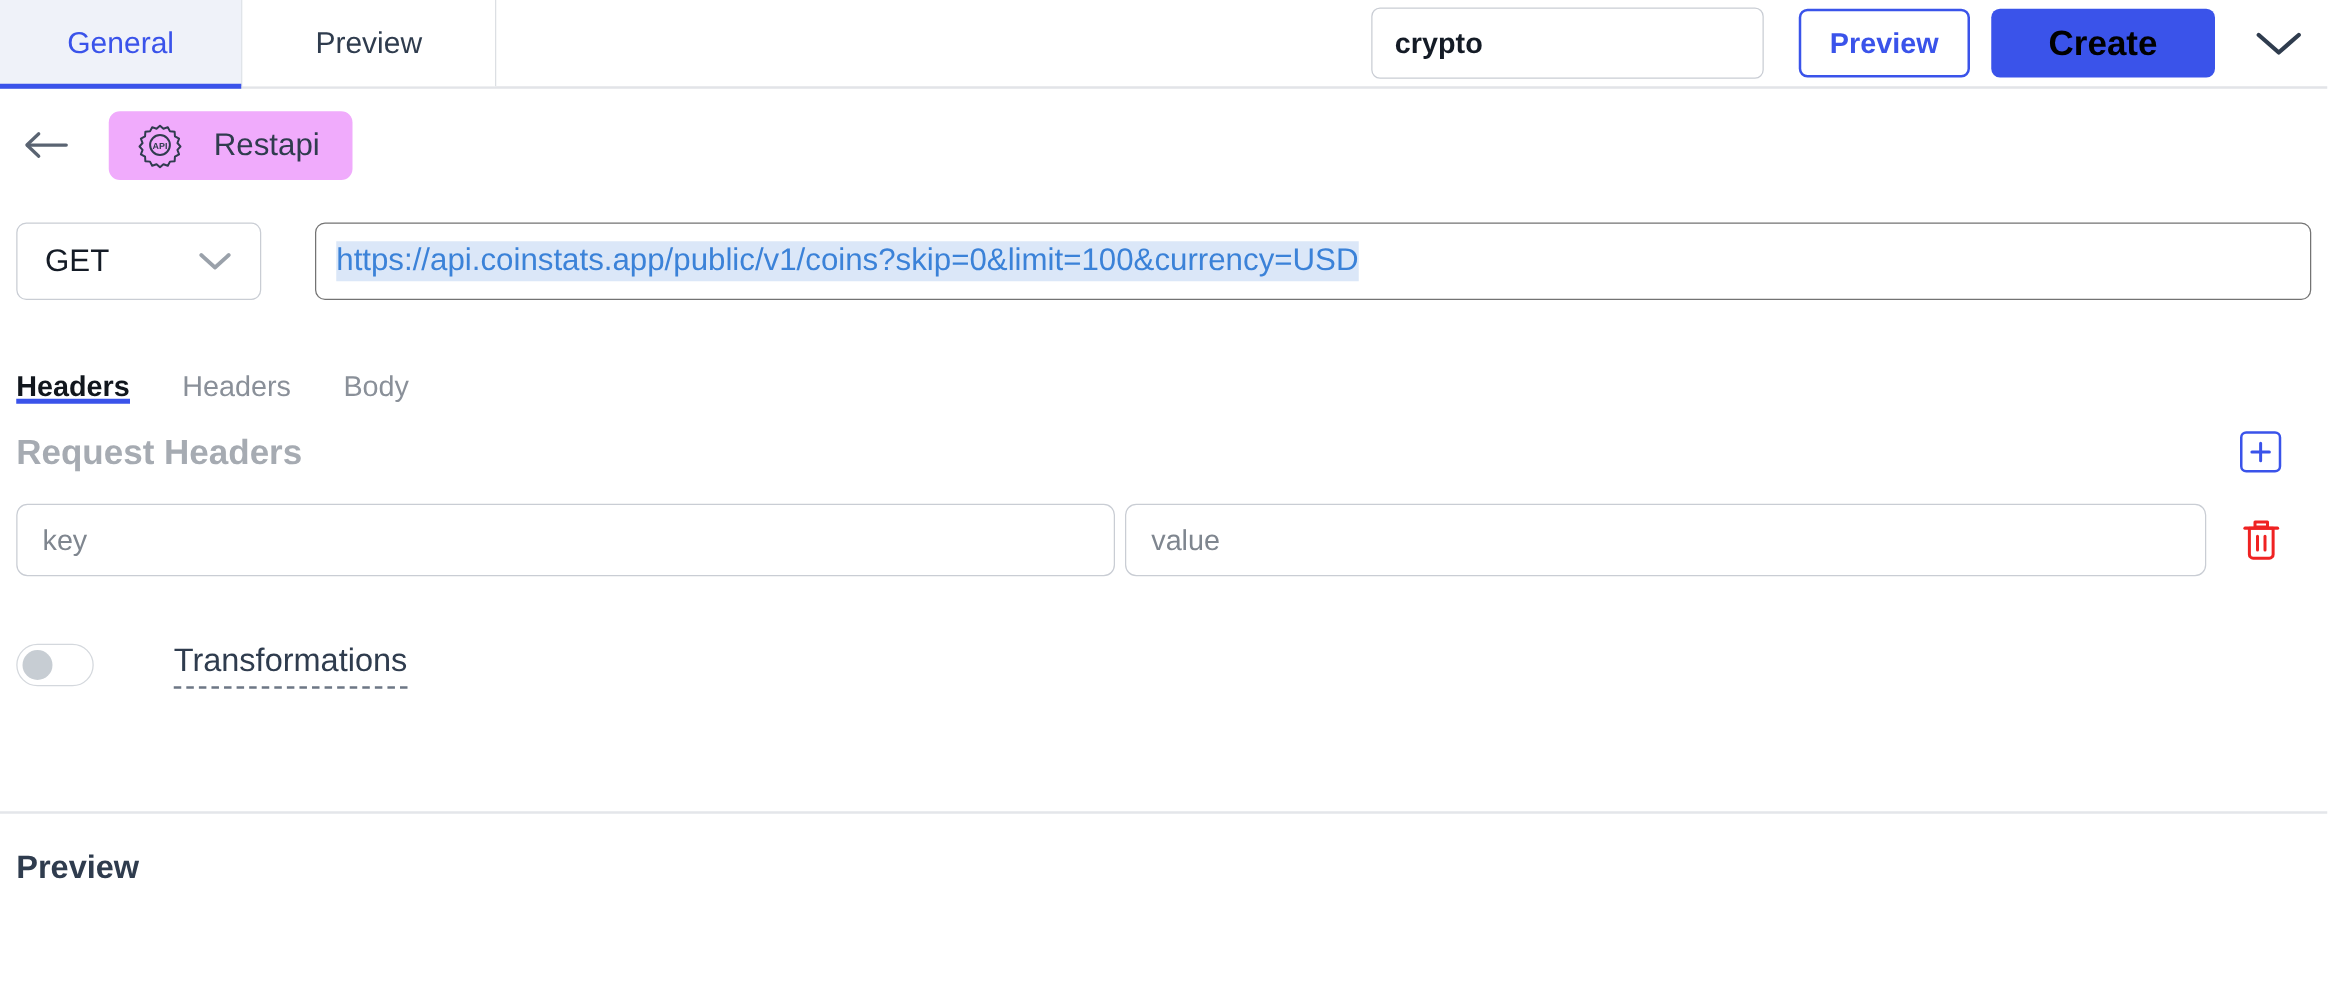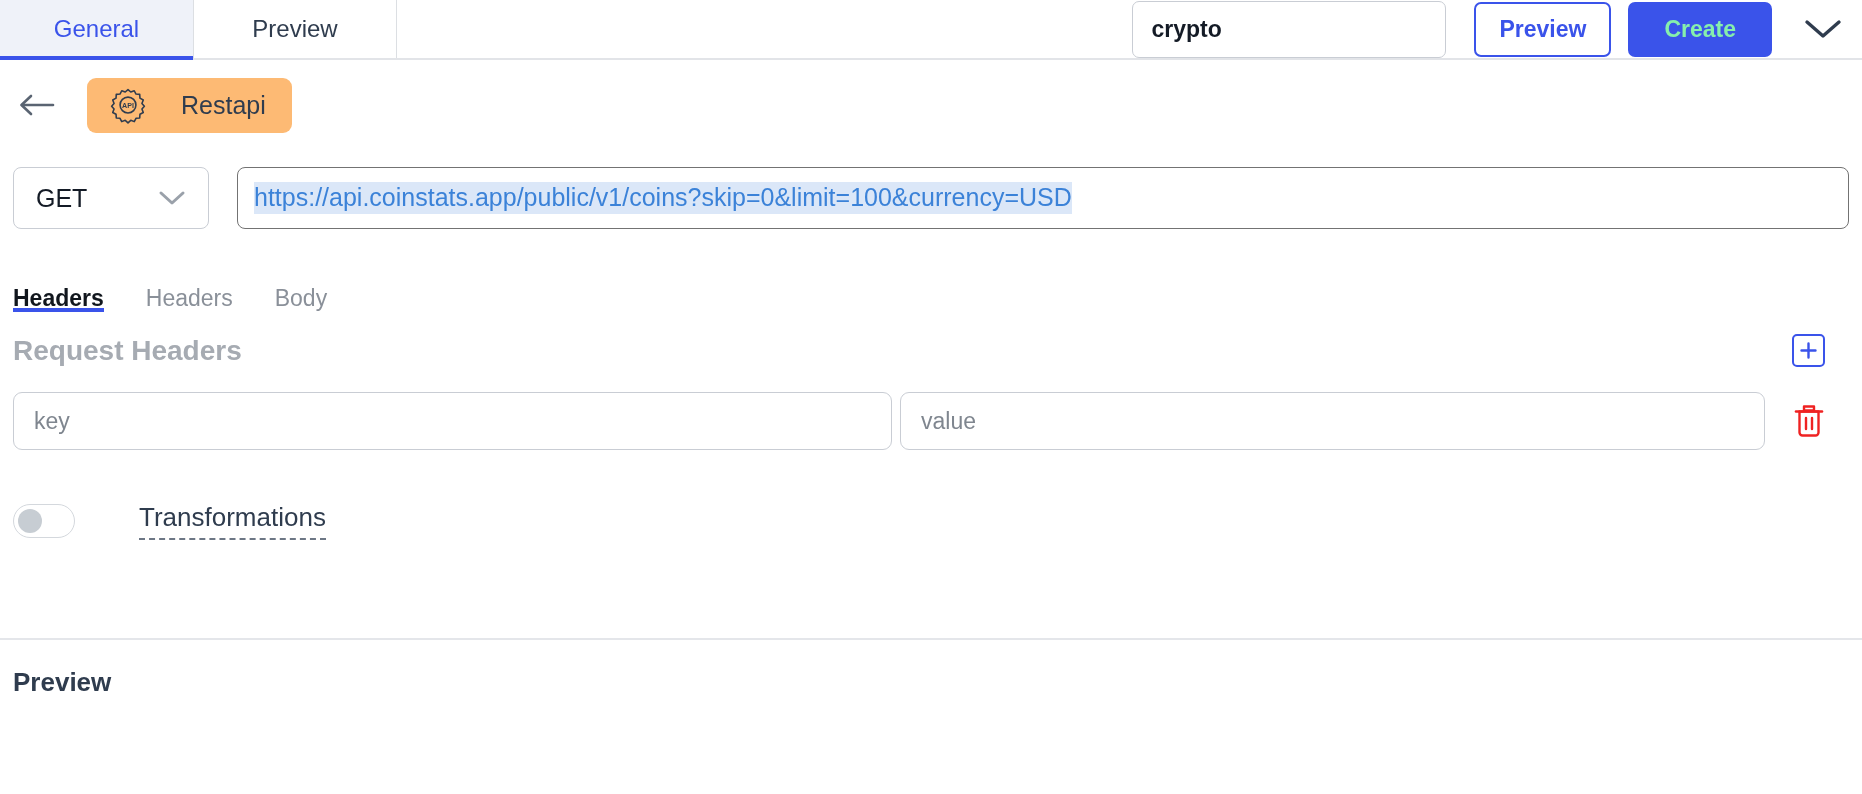--- a/index.html
+++ b/index.html
@@ -7,21 +7,21 @@
     width: 1862px; height: 794px;
     background: #ffffff;
     font-family: "Liberation Sans", sans-serif;
     overflow: hidden;
     -webkit-font-smoothing: antialiased;
   }
 
   
   .topbar {
     position: relative;
-    height: 60px;
+    height: 71px;
     display: flex;
     align-items: stretch;
     border-bottom: 2px solid #e2e4e8;
     background: #fff;
   }
   .toptab {
     width: 194px;
     display: flex;
     align-items: center;
     justify-content: center;
@@ -75,26 +75,26 @@
     background: #fff;
     color: #3a53ea;
     font-size: 23px;
     font-weight: bold;
     cursor: pointer;
     font-family: "Liberation Sans", sans-serif;
     margin-right: 17px;
   }
   .btn-create {
     height: 55px;
-    padding: 0 36px;
+    padding: 0 46px;
     border: none;
     border-radius: 7px;
     background: #3a53ea;
-    color: #86efac;
-    font-size: 23px;
+    color: #000000;
+    font-size: 28px;
     font-weight: bold;
     cursor: pointer;
     font-family: "Liberation Sans", sans-serif;
     margin-right: 30px;
   }
   .chev-big {
     width: 42px; height: 42px;
     display: flex; align-items: center; justify-content: center;
     cursor: pointer;
   }
@@ -107,26 +107,26 @@
     padding-left: 13px;
   }
   .back-arrow {
     width: 48px; height: 48px;
     display: flex; align-items: center; justify-content: center;
     cursor: pointer;
     margin-right: 26px;
   }
   .crumb-chip {
     height: 55px;
-    background: #fdba74;
+    background: #f0abfc;
     border-radius: 9px;
     display: flex;
     align-items: center;
     padding: 0 26px 0 22px;
-    gap: 34px;
+    gap: 24px;
     cursor: pointer;
     justify-content: center;
   }
   .crumb-chip .label {
     font-size: 25px;
     color: #2f3c4e;
   }
 
   
   .urlrow {
@@ -141,21 +141,21 @@
     border: 1px solid #c9cdd4;
     border-radius: 8px;
     display: flex;
     align-items: center;
     justify-content: space-between;
     padding: 0 22px;
     font-size: 25px;
     color: #141b26;
     cursor: pointer;
     background: #fff;
-    margin-right: 28px;
+    margin-right: 43px;
   }
   .url-input {
     flex: 1;
     height: 62px;
     border: 1px solid #737373;
     border-radius: 8px;
     display: flex;
     align-items: center;
     padding: 0 16px;
     background: #fff;

